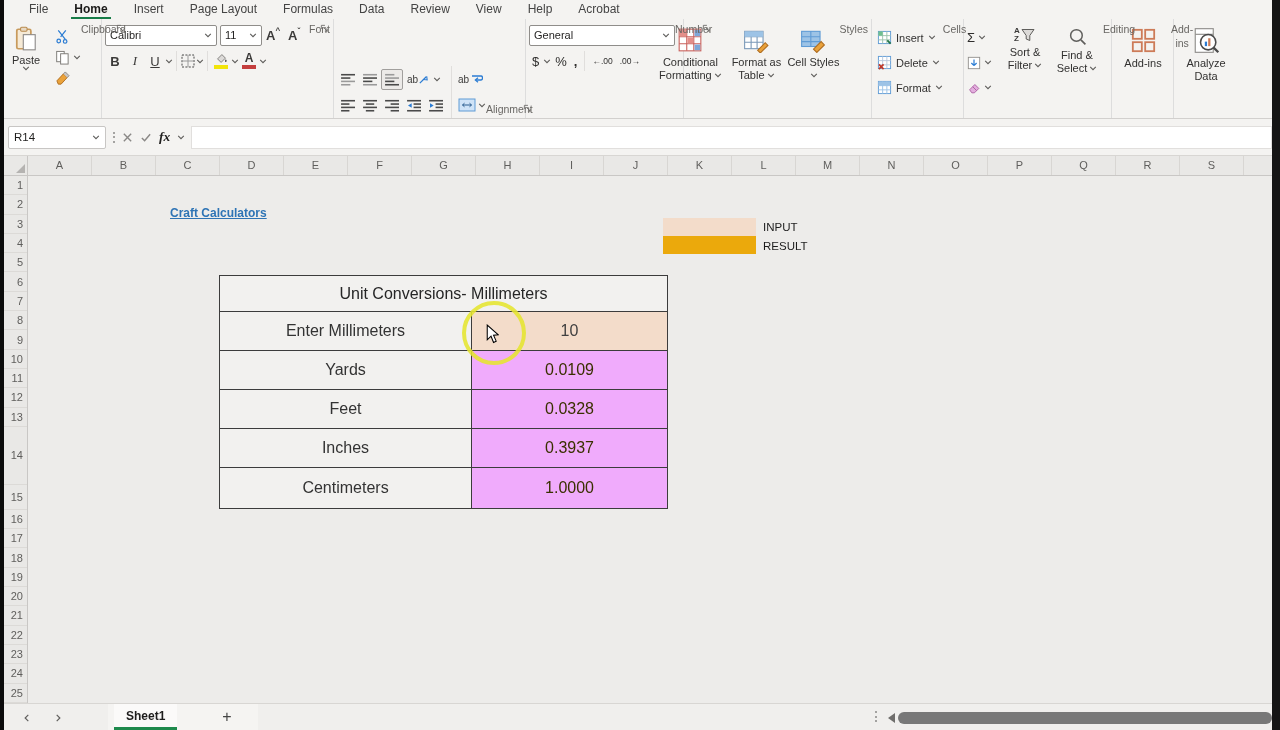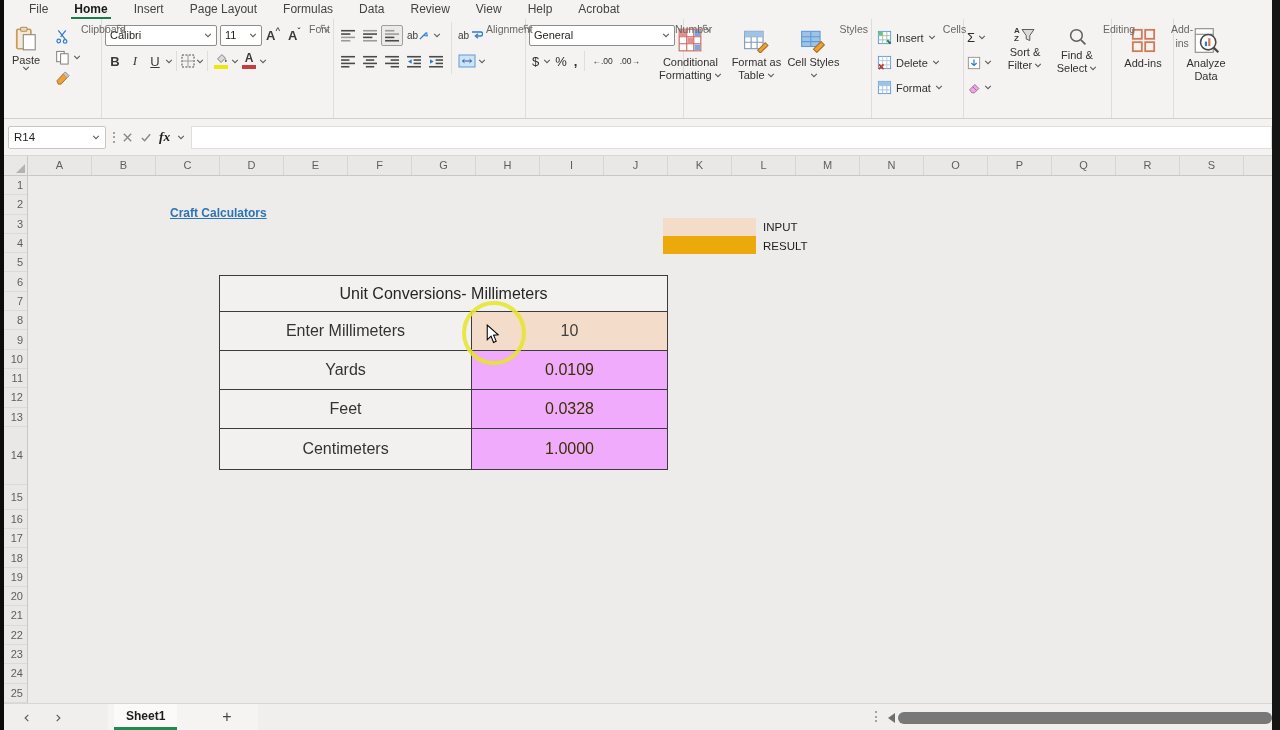--- a/index.html
+++ b/index.html
@@ -56,21 +56,21 @@
   .fmt.i { font-style:italic; font-family:"Liberation Serif",serif; }
   .fmt.u { text-decoration:underline; }
   .colorbtn { display:flex; flex-direction:column; align-items:center; width:20px; height:22px; justify-content:center; }
   .colorbtn .glyph { font-size:12px; font-weight:bold; line-height:11px; }
   .cbar { width:14px; height:3.5px; margin-top:1px; }
   .cbar.yellow { background:#f2e50b; }
   .cbar.red { background:#c43e3e; }
   .vsep { width:1px; height:20px; background:#e0dedc; margin:0 3px; }
 
   
-  .g-align { width:192px; }
+  .g-align { width:192px;align-items:flex-end; }
   .al-left-col { display:flex; flex-direction:column; }
   .al-row { display:flex; align-items:center; height:26px; }
   .al-btn { width:22px; height:21px; display:flex; align-items:center; justify-content:center; border-radius:2px; }
   .al-btn.sel { border:1px solid #a19f9d; background:#eceae8; }
   .al-right-col { display:flex; flex-direction:column; margin-left:4px; border-left:1px solid #e0dedc; padding-left:6px; }
   .mini-ab { font-size:10px; color:#3b3a39; }
   .wrapbtn,.mergebtn { height:26px; display:flex; align-items:center; gap:2px; }
 
   
   .g-num { width:158px; }
@@ -822,20 +822,24 @@
       </div>
         <div class="conv-row result">
         <div class="conv-label">Yards</div>
         <div class="conv-value">0.0109</div>
       </div>
         <div class="conv-row result">
         <div class="conv-label">Feet</div>
         <div class="conv-value">0.0328</div>
       </div>
         <div class="conv-row result">
+        <div class="conv-label">Inches</div>
+        <div class="conv-value">0.3937</div>
+      </div>
+        <div class="conv-row result">
         <div class="conv-label">Centimeters</div>
         <div class="conv-value">1.0000</div>
       </div>
       </div>
   </div>
 
   <div class="hl-circle"></div>
   <svg class="cursor" width="13" height="20">
       <use href="#i-cursor"></use>
     </svg>

